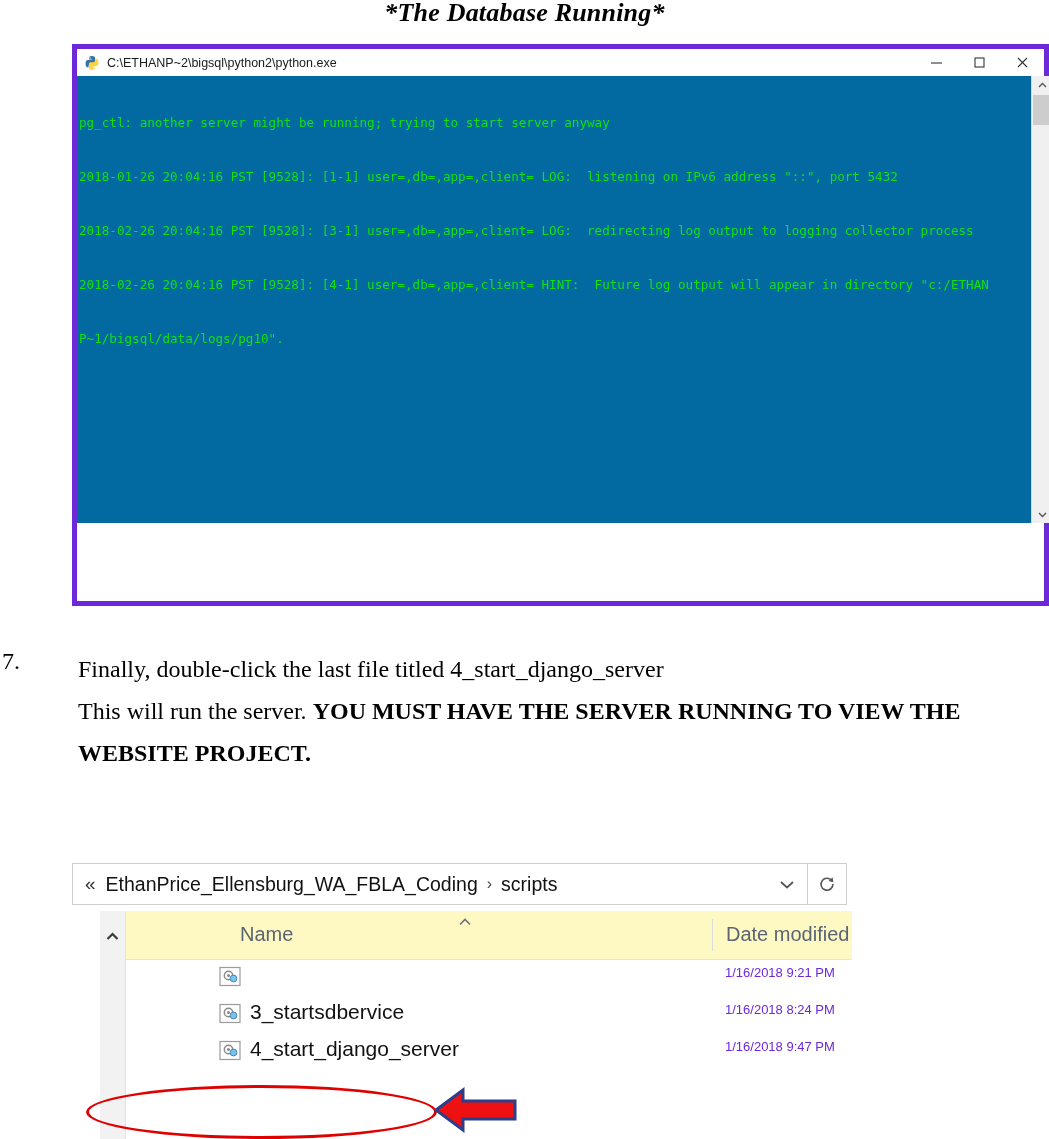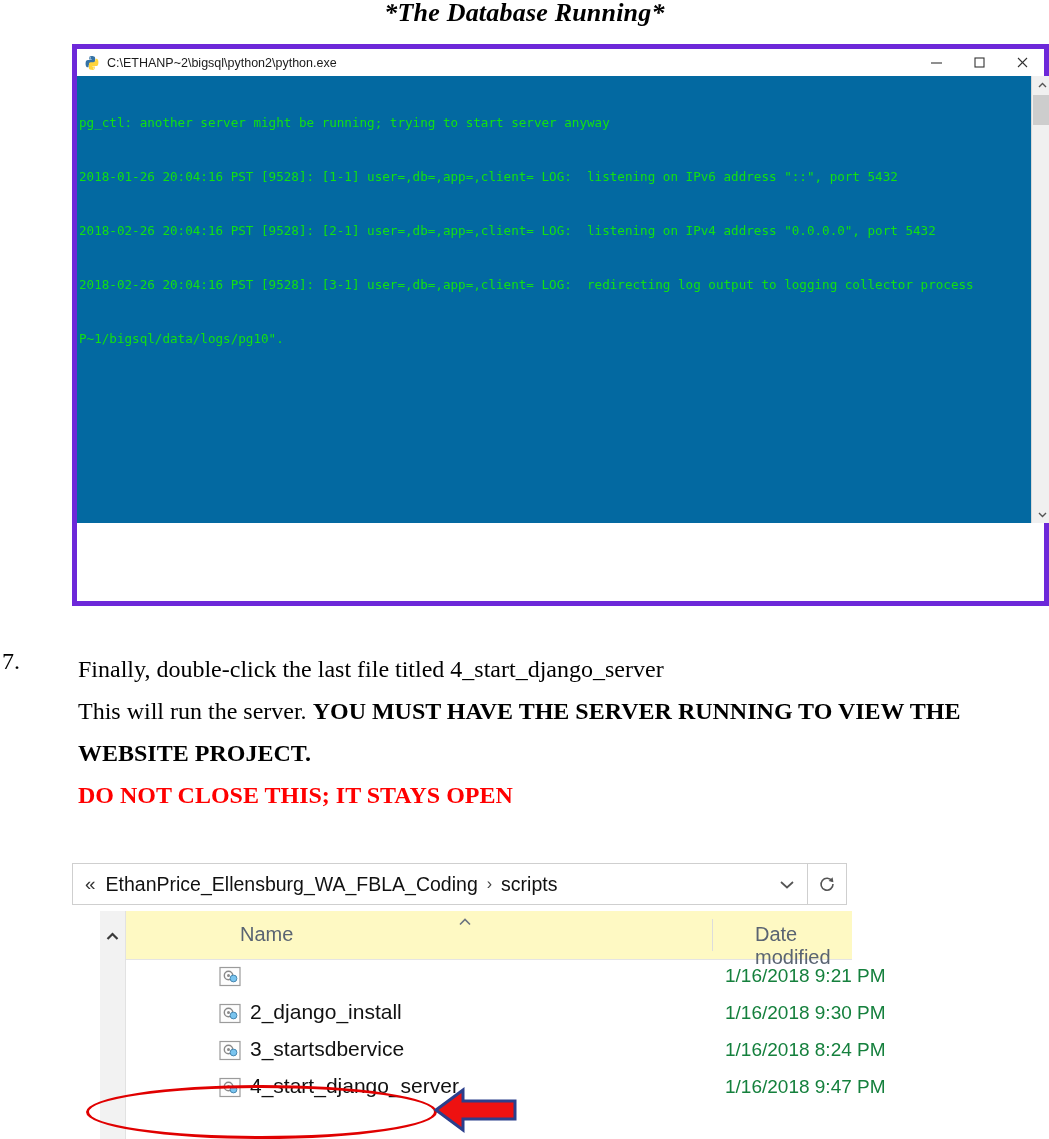--- a/index.html
+++ b/index.html
@@ -244,21 +244,20 @@
     left: 586px; top: 8px;
     width: 1px; height: 32px;
     background: #dcdcdc;
   }
   .hdr-date {
     position: absolute;
     left: 600px; top: 12px;
     font-family: "Liberation Sans", sans-serif;
     font-size: 20px;
     color: #5a6472;
-    margin-left: 29px;
   }
 
   .rows {
     position: absolute;
     left: 54px; top: 48px;
     width: 726px;
   }
   .row {
     height: 37px;
     display: flex;
@@ -275,22 +274,22 @@
     left: 124px; top: 4px;
     font-family: "Liberation Sans", sans-serif;
     font-size: 21px;
     color: #111;
     white-space: nowrap;
   }
   .file-date {
     position: absolute;
     left: 599px; top: 6px;
     font-family: "Liberation Sans", sans-serif;
-    font-size: 19px;
-    color: #15803d;
+    font-size: 13px;
+    color: #6d28d9;
     white-space: nowrap;
     text-align: center;
   }
 
   
   .ellipse-anno {
     position: absolute;
     left: 86px; top: 1085px;
     width: 345px; height: 48px;
     border: 3px solid #e00000;
@@ -339,22 +338,22 @@
             <line x1="11" y1="2" x2="2" y2="11" stroke="#333" stroke-width="1.1"></line>
           </svg>
       </div>
     </div>
   </div>
 
   <div class="term-body">
     <div class="term-text">
       <div class="term-line">pg_ctl: another server might be running; trying to start server anyway</div>
       <div class="term-line">2018-01-26 20:04:16 PST [9528]: [1-1] user=,db=,app=,client= LOG:  listening on IPv6 address "::", port 5432</div>
-      <div class="term-line">2018-02-26 20:04:16 PST [9528]: [2-1] user=,db=,app=,client= LOG:  listening on IPv4 address "0.0.0.0", port 5432</div>
       <div class="term-line">2018-02-26 20:04:16 PST [9528]: [3-1] user=,db=,app=,client= LOG:  redirecting log output to logging collector process</div>
+      <div class="term-line">2018-02-26 20:04:16 PST [9528]: [4-1] user=,db=,app=,client= HINT:  Future log output will appear in directory "c:/ETHAN</div>
       <div class="term-line">P~1/bigsql/data/logs/pg10".</div>
     </div>
 
     <div class="term-scroll">
       <div class="sb-arrow up">
         <svg width="9" height="7" viewBox="0 0 9 7">
             <polyline points="1,5 4.5,1.5 8,5" fill="none" stroke="#555" stroke-width="1.4"></polyline>
           </svg>
       </div>
       <div class="sb-thumb"></div>
@@ -365,21 +364,20 @@
       </div>
     </div>
   </div>
 </div>
 
 <div class="instr">
   <div class="instr-num">7.</div>
   <div class="instr-body">
     <span>Finally, double-click the last file titled 4_start_django_server</span><br>
     <span>This will run the server. </span><span class="b">YOU MUST HAVE THE SERVER RUNNING TO VIEW THE WEBSITE PROJECT.</span><br>
-    <span class="red">DO NOT CLOSE THIS; IT STAYS OPEN</span>
   </div>
 </div>
 
 <div class="explorer">
 
   <div class="addr-row">
     <div class="addr-box">
       <span class="addr-back">«</span>
       <span class="crumb">EthanPrice_Ellensburg_WA_FBLA_Coding</span>
       <span class="crumb-sep">›</span>
@@ -426,55 +424,43 @@
           <svg width="23" height="21" viewBox="0 0 23 21">
             <rect x="1" y="1.5" width="20" height="18" fill="#fdfdfd" stroke="#9b9b9b" stroke-width="1.2"></rect>
             <circle cx="9.5" cy="9.5" r="4.2" fill="none" stroke="#8a8a8a" stroke-width="1.4"></circle>
             <circle cx="9.5" cy="9.5" r="1.5" fill="#8a8a8a"></circle>
             <circle cx="14.5" cy="12.5" r="3.4" fill="#79c4ef" stroke="#3f7fa8" stroke-width="0.9"></circle>
           </svg>
         </span>
         <span class="file-date">1/16/2018 9:21 PM</span>
       </div>
 
+
       <div class="row">
         <span class="file-icon">
           <svg width="23" height="21" viewBox="0 0 23 21">
             <rect x="1" y="1.5" width="20" height="18" fill="#fdfdfd" stroke="#9b9b9b" stroke-width="1.2"></rect>
             <circle cx="9.5" cy="9.5" r="4.2" fill="none" stroke="#8a8a8a" stroke-width="1.4"></circle>
             <circle cx="9.5" cy="9.5" r="1.5" fill="#8a8a8a"></circle>
             <circle cx="14.5" cy="12.5" r="3.4" fill="#79c4ef" stroke="#3f7fa8" stroke-width="0.9"></circle>
           </svg>
         </span>
-        <span class="file-name">2_django_install</span>
-        <span class="file-date">1/16/2018 9:30 PM</span>
+        <span class="file-name">3_startsdbervice</span>
+        <span class="file-date">1/16/2018 8:24 PM</span>
       </div>
 
       <div class="row">
         <span class="file-icon">
           <svg width="23" height="21" viewBox="0 0 23 21">
             <rect x="1" y="1.5" width="20" height="18" fill="#fdfdfd" stroke="#9b9b9b" stroke-width="1.2"></rect>
             <circle cx="9.5" cy="9.5" r="4.2" fill="none" stroke="#8a8a8a" stroke-width="1.4"></circle>
             <circle cx="9.5" cy="9.5" r="1.5" fill="#8a8a8a"></circle>
             <circle cx="14.5" cy="12.5" r="3.4" fill="#79c4ef" stroke="#3f7fa8" stroke-width="0.9"></circle>
           </svg>
         </span>
-        <span class="file-name">3_startsdbervice</span>
-        <span class="file-date">1/16/2018 8:24 PM</span>
-      </div>
-
-      <div class="row">
-        <span class="file-icon">
-          <svg width="23" height="21" viewBox="0 0 23 21">
-            <rect x="1" y="1.5" width="20" height="18" fill="#fdfdfd" stroke="#9b9b9b" stroke-width="1.2"></rect>
-            <circle cx="9.5" cy="9.5" r="4.2" fill="none" stroke="#8a8a8a" stroke-width="1.4"></circle>
-            <circle cx="9.5" cy="9.5" r="1.5" fill="#8a8a8a"></circle>
-            <circle cx="14.5" cy="12.5" r="3.4" fill="#79c4ef" stroke="#3f7fa8" stroke-width="0.9"></circle>
-          </svg>
-        </span>
         <span class="file-name">4_start_django_server</span>
         <span class="file-date">1/16/2018 9:47 PM</span>
       </div>
 
     </div>
   </div>
 </div>
 
 <div class="ellipse-anno"></div>
 <div class="arrow-anno">

